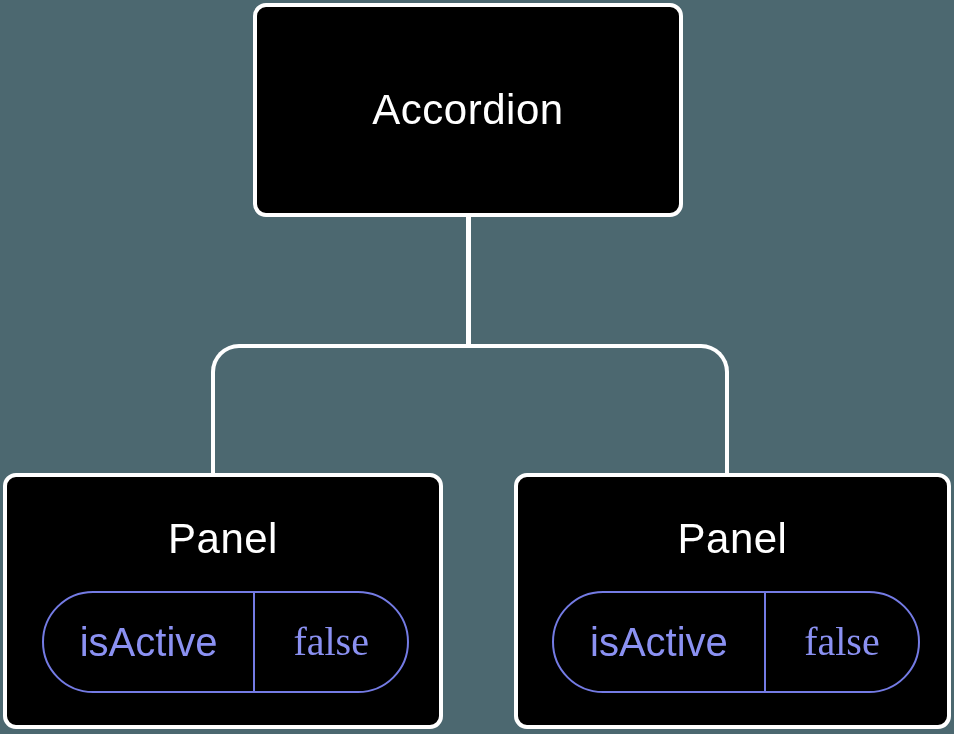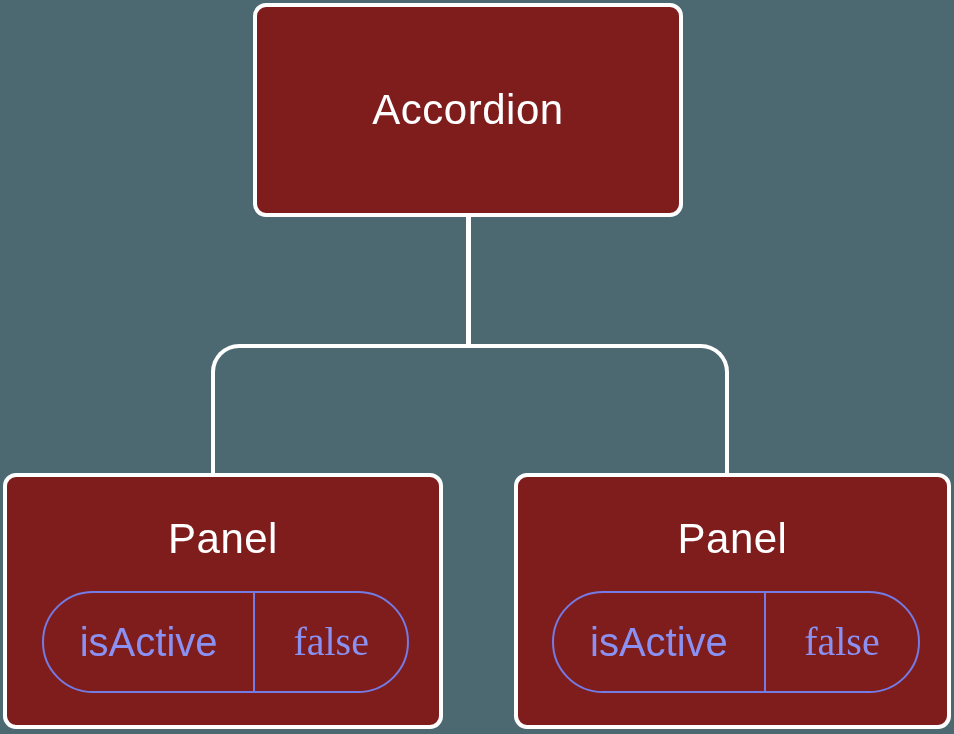--- a/index.html
+++ b/index.html
@@ -34,21 +34,21 @@
     box-sizing: border-box;
     border: 4px solid #ffffff;
     border-bottom: none;
     border-radius: 28px 28px 0 0;
   }
 
   
   .node {
     position: absolute;
     box-sizing: border-box;
-    background: #7f1d1d;
+    background: #000000;
     border: 4px solid #ffffff;
     border-radius: 13px;
   }
   .node-accordion {
     left: 253px;
     top: 3px;
     width: 430px;
     height: 214px;
     display: flex;
     align-items: center;

